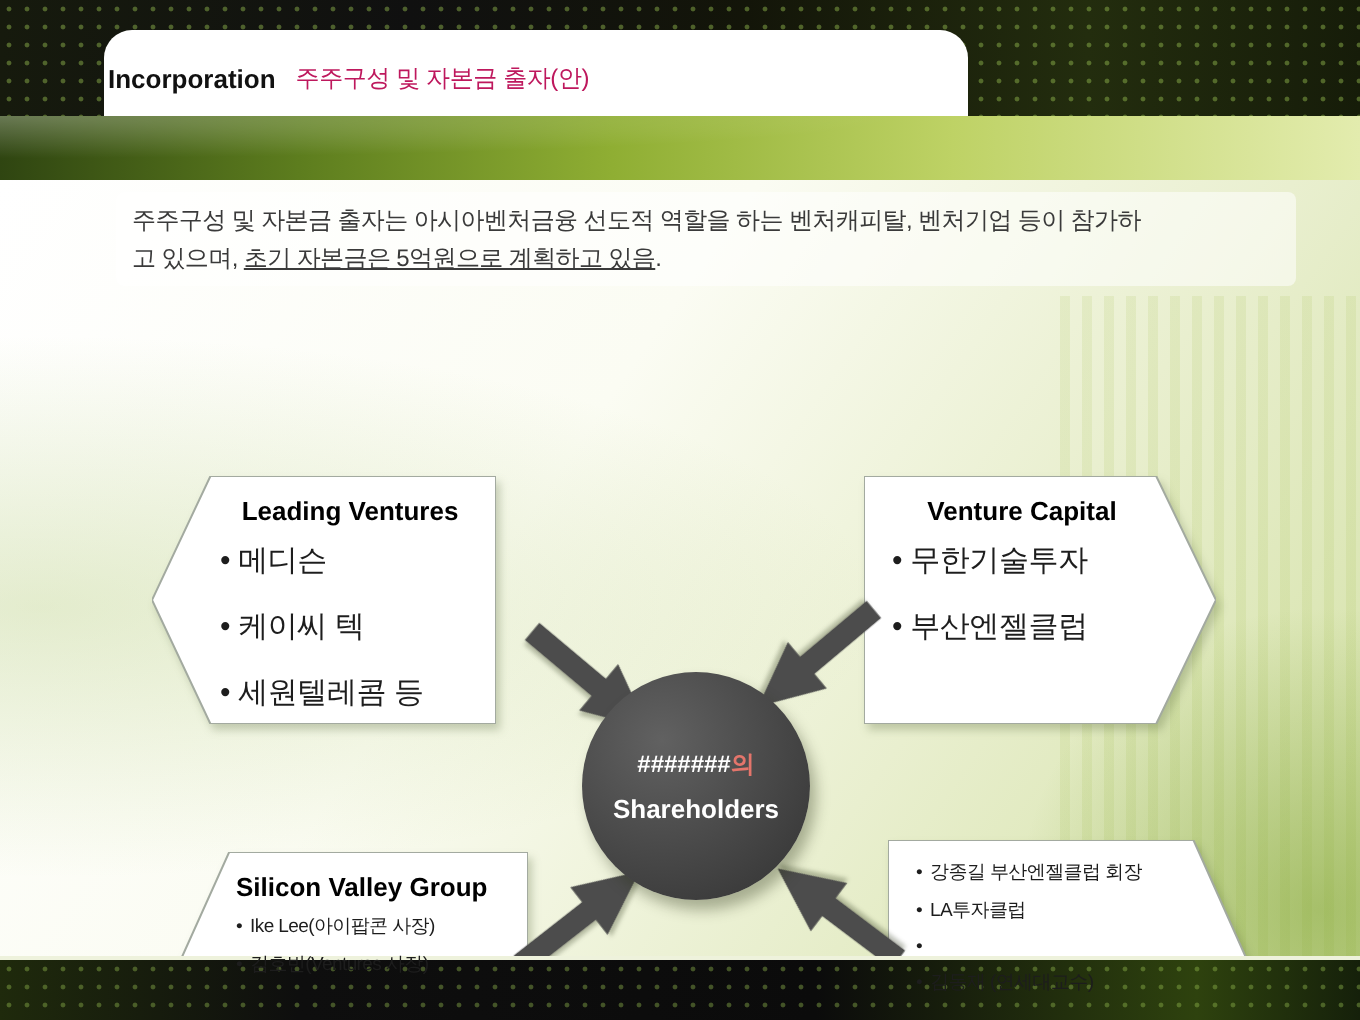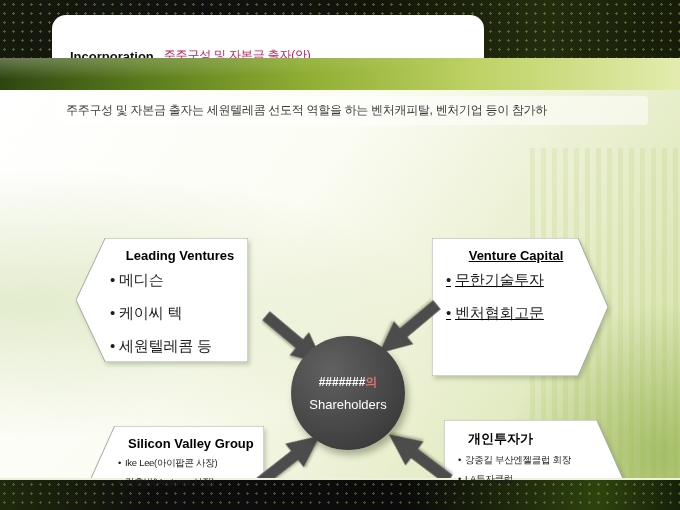--- a/index.html
+++ b/index.html
@@ -12,22 +12,22 @@
   .top-band{
     position:absolute;left:0;top:0;width:680px;height:58px;
     background-image:
       radial-gradient(rgba(150,190,80,0.45) 1px, rgba(0,0,0,0) 1.4px),
       linear-gradient(90deg,#161a0d 0%,#101010 30%,#131509 55%,#232d0e 80%,#161c09 100%);
     background-size:9px 9px,auto;
   }
   .title-plate{
     position:absolute;left:52px;top:15px;width:432px;height:49px;
     background:#ffffff;border-radius:14px 14px 0 0;
-    display:flex;align-items:flex-end;gap:10px;
-    padding-left:18px;box-sizing:border-box;
+    display:flex;align-items:center;gap:10px;
+    padding-left:2px;box-sizing:border-box;
   }
   .t-en{font-weight:bold;font-size:13px;color:#111;}
   .t-ko{font-size:12px;color:#be185d;letter-spacing:-0.2px;}
 
   
   .green-band{
     position:absolute;left:0;top:58px;width:680px;height:32px;
     background:linear-gradient(90deg,#2f4511 0%,#5d7d1e 22%,#8fae33 45%,#bed265 70%,#e3ecae 100%);
   }
   .green-band::after{
@@ -57,45 +57,45 @@
   .u{text-decoration:underline;}
 
   
   .pbox{position:absolute;box-sizing:border-box;}
   .pbox .shape{position:absolute;left:0;top:0;width:100%;height:100%;
     filter:drop-shadow(2px 3px 2px rgba(60,80,30,0.25));}
   .pbox .shape polygon{fill:#ffffff;stroke:#a3aaa0;stroke-width:1;vector-effect:non-scaling-stroke;}
   .pcontent{position:relative;z-index:1;box-sizing:border-box;height:100%;}
   .pbox.p-left  .pcontent{padding:10px 8px 0 34px;}
   .pbox.p-right .pcontent{padding:10px 32px 0 14px;}
-  .btitle{font-weight:bold;color:#000;margin-left:10px;}
+  .btitle{font-weight:bold;color:#000;}
   .box-top .btitle{font-size:13px;text-align:center;margin-bottom:8px;}
   .box-bottom .btitle{font-size:13px;margin-bottom:6px;}
   .item{color:#1d1d1d;display:block;}
   .box-top .item{font-size:15px;margin-bottom:14px;letter-spacing:-0.2px;}
   .box-bottom .item{font-size:9.5px;margin-bottom:6px;white-space:nowrap;letter-spacing:-0.3px;}
   .bullet::before{content:"•";margin-right:4px;}
 
   .box-lv{left:76px; top:148px;width:172px;height:124px;}
-  .box-vc{left:432px;top:148px;width:176px;height:138px;text-decoration:underline;}
+  .box-vc{left:432px;top:148px;width:176px;height:124px;}
   .box-sv{left:84px; top:336px;width:180px;height:136px;}
   .box-pi{left:444px;top:330px;width:184px;height:140px;}
   .box-sv .pcontent{padding-top:9px;}
   .box-pi .pcontent{padding-top:11px;}
 
   
   .circle{
     position:absolute;left:291px;top:246px;width:114px;height:114px;border-radius:50%;
     background:radial-gradient(circle at 35% 30%, #616161, #3c3c3c 78%);
     display:flex;flex-direction:column;align-items:center;justify-content:center;
     color:#fff;box-shadow:3px 5px 7px rgba(40,50,20,0.35);
   }
   .c1{font-size:12px;font-weight:bold;}
   .c1 .suffix{color:#e4756b;}
-  .c2{font-size:13px;font-weight:normal;margin-top:6px;}
+  .c2{font-size:13px;font-weight:bold;margin-top:6px;}
 
   
   .arrow{position:absolute;width:78px;height:34px;overflow:visible;
     filter:drop-shadow(1px 2px 1px rgba(40,50,20,0.3));}
   .arrow polygon{fill:#4c4c4c;}
   .arrow1{left:256px;top:233px;transform:rotate(40deg);}
   .arrow2{left:369px;top:222px;transform:rotate(140deg);}
   .arrow3{left:251px;top:352px;transform:rotate(-38deg);}
   .arrow4{left:380px;top:350px;transform:rotate(217deg);}
 
@@ -117,21 +117,22 @@
   <div class="top-band"></div>
   <div class="title-plate">
     <span class="t-en">Incorporation</span>
     <span class="t-ko">주주구성 및 자본금 출자(안)</span>
   </div>
   <div class="green-band"></div>
 
   <div class="content">
 
     <div class="intro">
-      <span class="l1">주주구성 및 자본금 출자는 세원텔레콤 선도적 역할을 하는 벤처캐피탈, 벤처기업 등이 참가하</span>
+      <span class="l1">주주구성 및 자본금 출자는 아시아벤처금융 선도적 역할을 하는 벤처캐피탈, 벤처기업 등이 참가하</span>
+      <span class="l2"><span>고 있으며, </span><span class="u">초기 자본금은 5억원으로 계획하고 있음</span><span>.</span></span>
     </div>
 
     <div class="pbox p-left box-top box-lv">
       <svg class="shape" viewBox="0 0 100 100" preserveAspectRatio="none">
           <polygon points="17,0 100,0 100,100 17,100 0,50"></polygon>
         </svg>
       <div class="pcontent">
         <div class="btitle">Leading Ventures</div>
         <span class="item"><span class="bullet"></span><span>메디슨</span></span>
         <span class="item"><span class="bullet"></span><span>케이씨 텍</span></span>
@@ -139,42 +140,41 @@
       </div>
     </div>
 
     <div class="pbox p-right box-top box-vc">
       <svg class="shape" viewBox="0 0 100 100" preserveAspectRatio="none">
           <polygon points="0,0 83,0 100,50 83,100 0,100"></polygon>
         </svg>
       <div class="pcontent">
         <div class="btitle">Venture Capital</div>
         <span class="item"><span class="bullet"></span><span>무한기술투자</span></span>
-        <span class="item"><span class="bullet"></span><span>벤처협회고문</span></span>
+        <span class="item"><span class="bullet"></span><span>부산엔젤클럽</span></span>
       </div>
     </div>
 
     <div class="pbox p-left box-bottom box-sv">
       <svg class="shape" viewBox="0 0 100 100" preserveAspectRatio="none">
           <polygon points="17,0 100,0 100,100 17,100 0,50"></polygon>
         </svg>
       <div class="pcontent">
         <div class="btitle">Silicon Valley Group</div>
         <span class="item"><span class="bullet"></span><span>Ike Lee(아이팝콘 사장)</span></span>
         <span class="item"><span class="bullet"></span><span>김호빈(Ventures 사장)</span></span>
 
       </div>
     </div>
 
     <div class="pbox p-right box-bottom box-pi">
       <svg class="shape" viewBox="0 0 100 100" preserveAspectRatio="none">
           <polygon points="0,0 83,0 100,50 83,100 0,100"></polygon>
         </svg>
       <div class="pcontent">
-        <div class="btitle">개인투자가</div>
         <span class="item"><span class="bullet"></span><span>강종길 부산엔젤클럽 회장</span></span>
         <span class="item"><span class="bullet"></span><span>LA투자클럽</span></span>
         <span class="item"><span class="bullet"></span></span>
         <span class="item"><span class="bullet"></span><span>김동재 (연세대교수)</span></span>
 
       </div>
     </div>
 
     <svg class="arrow arrow1" viewBox="0 0 80 36">
         <polygon points="0,12 46,12 46,2 80,18 46,34 46,24 0,24"></polygon>

